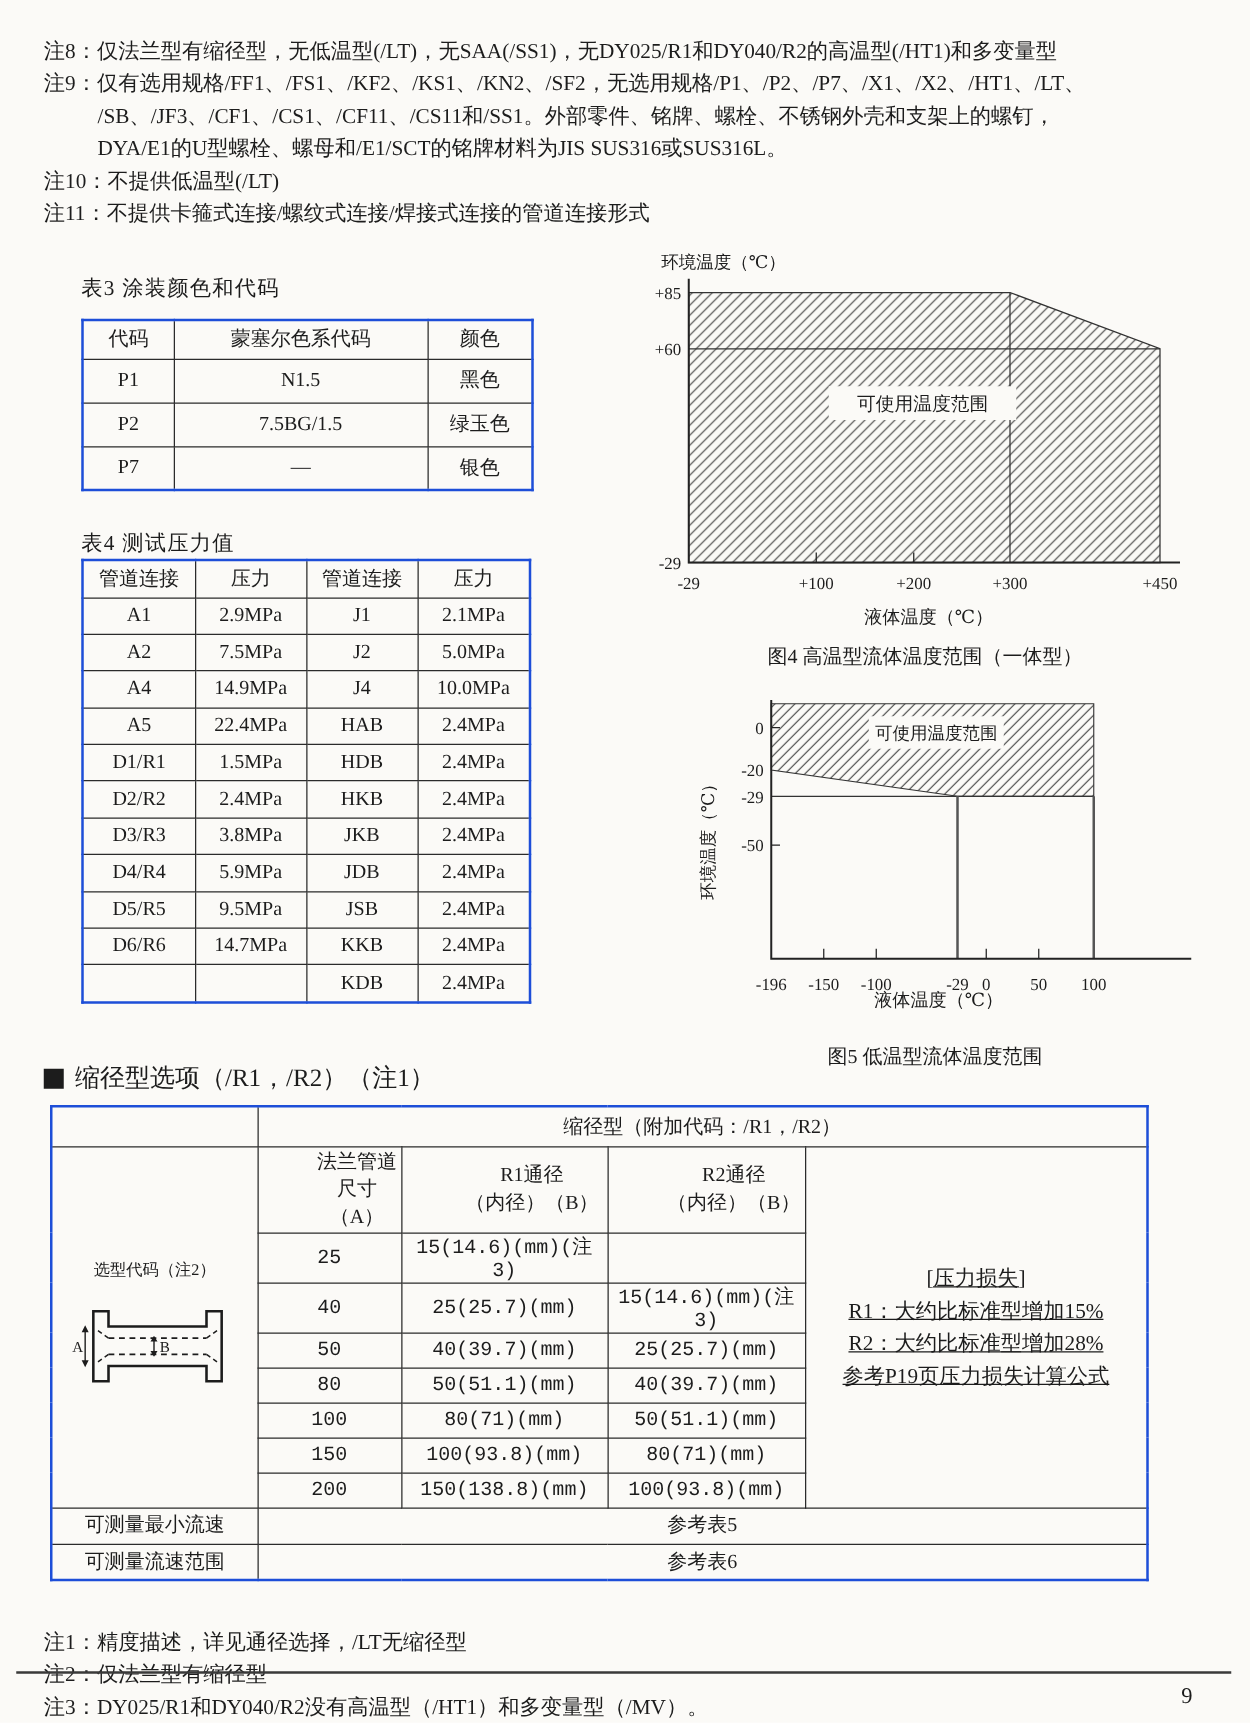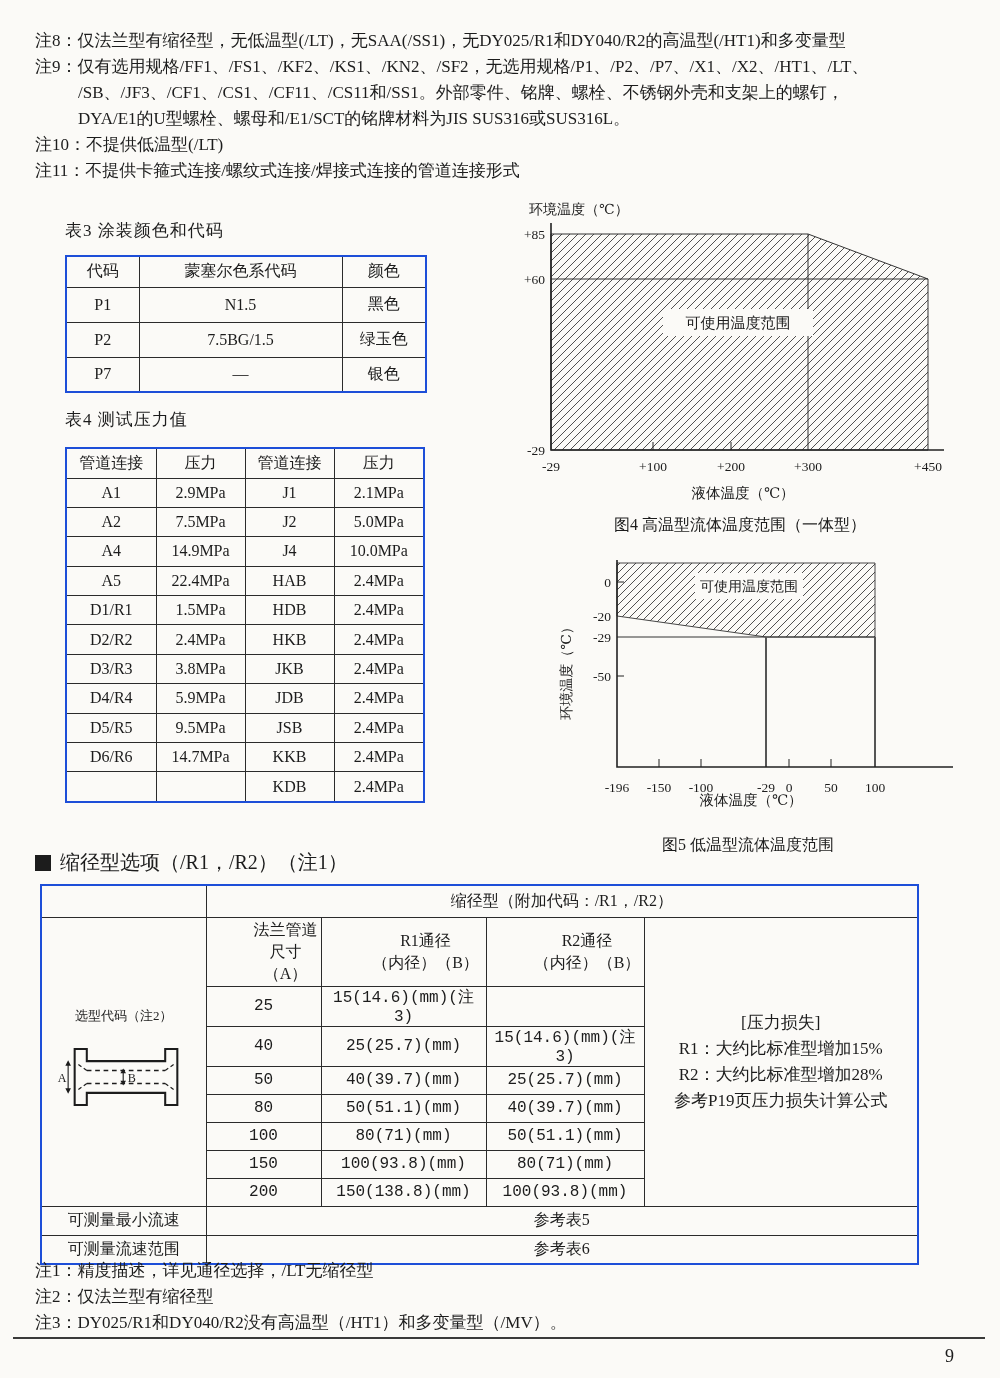--- a/index.html
+++ b/index.html
@@ -20,21 +20,21 @@
     border:1.4px solid #2b2b2b; text-align:center; vertical-align:middle;
     font-size:16px; font-weight:normal; padding:0 2px; overflow:hidden;
   }
   table.doc{border:2px solid #1d4ed8;}
   
   table.rt td{font-size:16px;}
   .rt-span{height:32px;}
   .rt-head{height:69px;}
   .rt-data{height:28px;font-family:Liberation Mono, monospace;}
   .rt-foot{height:29px;}
-  td.c5{ text-align:left; vertical-align:top; padding:6px 10px 0 13px; }
+  td.c5{ text-align:left; vertical-align:top; padding:6px 10px 0 13px;text-decoration:underline; }
   td.c5 div{font-size:17px; line-height:26px;}
   td.c1tall{vertical-align:top; padding-top:9px;}
   .c1h{font-size:13px; text-align:center;}
   td.fval{text-align:left; padding-left:27px;}
   .hdr2 div{line-height:22px;padding-left:44px;}
   
   .sec-head{font-size:20px; display:flex; align-items:center; gap:9px;}
   .sec-head .sq{width:16px;height:16px;background:#1c1c1c;display:inline-block;}
   
   svg text{font-family:"Liberation Serif","DejaVu Serif",serif; fill:#1c1c1c;}
@@ -79,21 +79,21 @@
       <td>绿玉色</td>
     </tr>
     <tr style="height:35px">
       <td>P7</td>
       <td>—</td>
       <td>银色</td>
     </tr>
   </tbody>
     </table>
 
-  <div class="abs ttl" style="left:65px; top:408px; width:360px;">表4 测试压力值</div>
+  <div class="abs ttl" style="left:65px; top:423px; width:360px;">表4 测试压力值</div>
   <table class="doc" style="left:65px; top:447px; width:358px; height:356px;">
     <colgroup>
         <col style="width:90px">
         <col style="width:89px">
         <col style="width:89px">
         <col style="width:90px">
       </colgroup>
     <tbody>
         <tr style="height:30px">
       <th>管道连接</th>
@@ -318,21 +318,21 @@
       <td>可测量最小流速</td>
       <td colspan="4" class="fval">参考表5</td>
     </tr>
     <tr class="rt-foot">
       <td>可测量流速范围</td>
       <td colspan="4" class="fval">参考表6</td>
     </tr>
   </tbody>
     </table>
 
-  <section class="abs notes" style="left:35px; top:1258px; width:900px;">
+  <section class="abs notes" style="left:35px; top:1301px; width:900px;">
     <div>注1：精度描述，详见通径选择，/LT无缩径型</div>
     <div>注2：仅法兰型有缩径型</div>
     <div>注3：DY025/R1和DY040/R2没有高温型（/HT1）和多变量型（/MV）。</div>
   </section>
 
   <div class="abs frule" style="left:13px; top:1337px; width:972px;"></div>
   <div class="abs pnum" style="left:945px; top:1346px;">9</div>
 
 </div>
 

